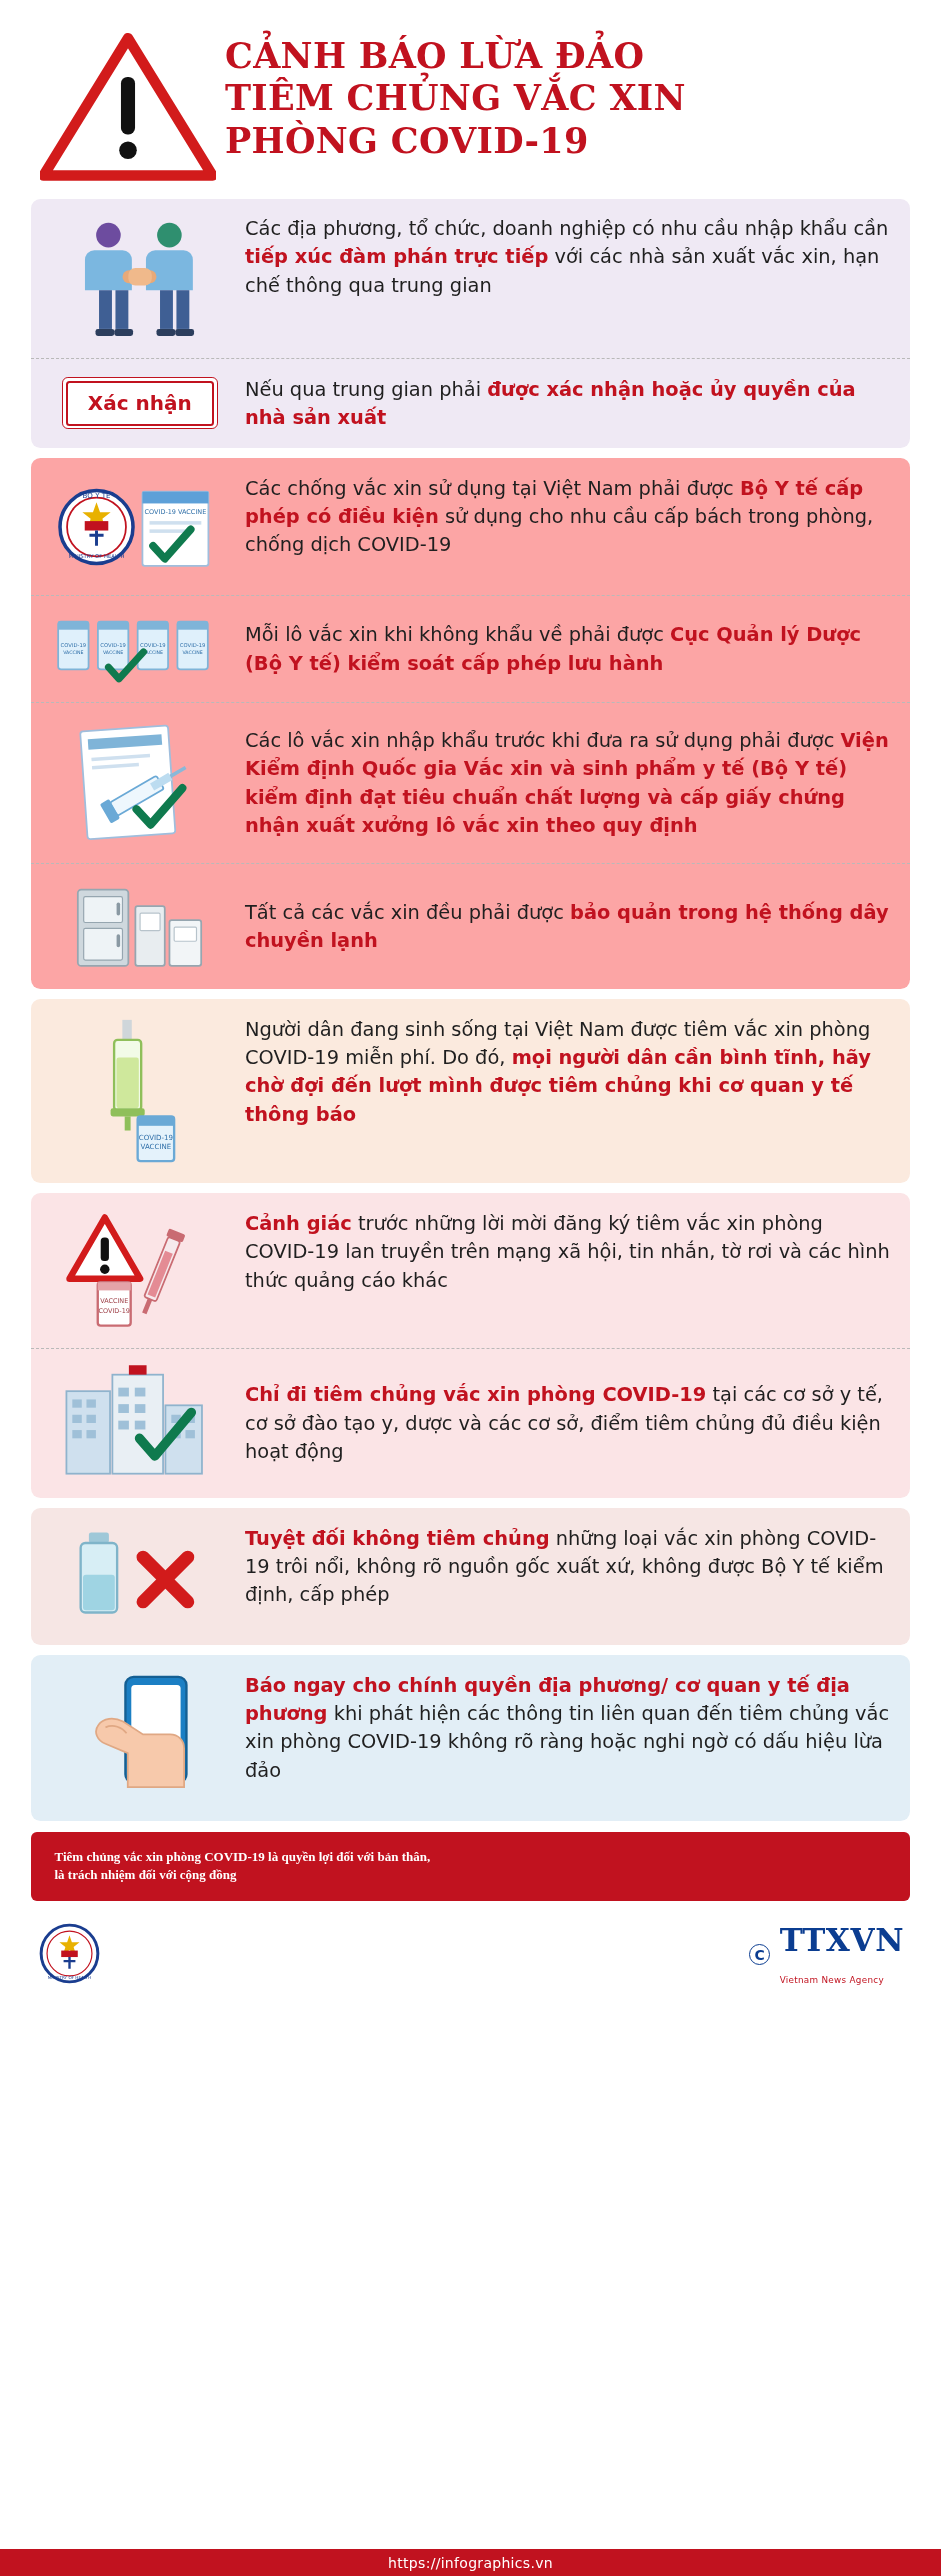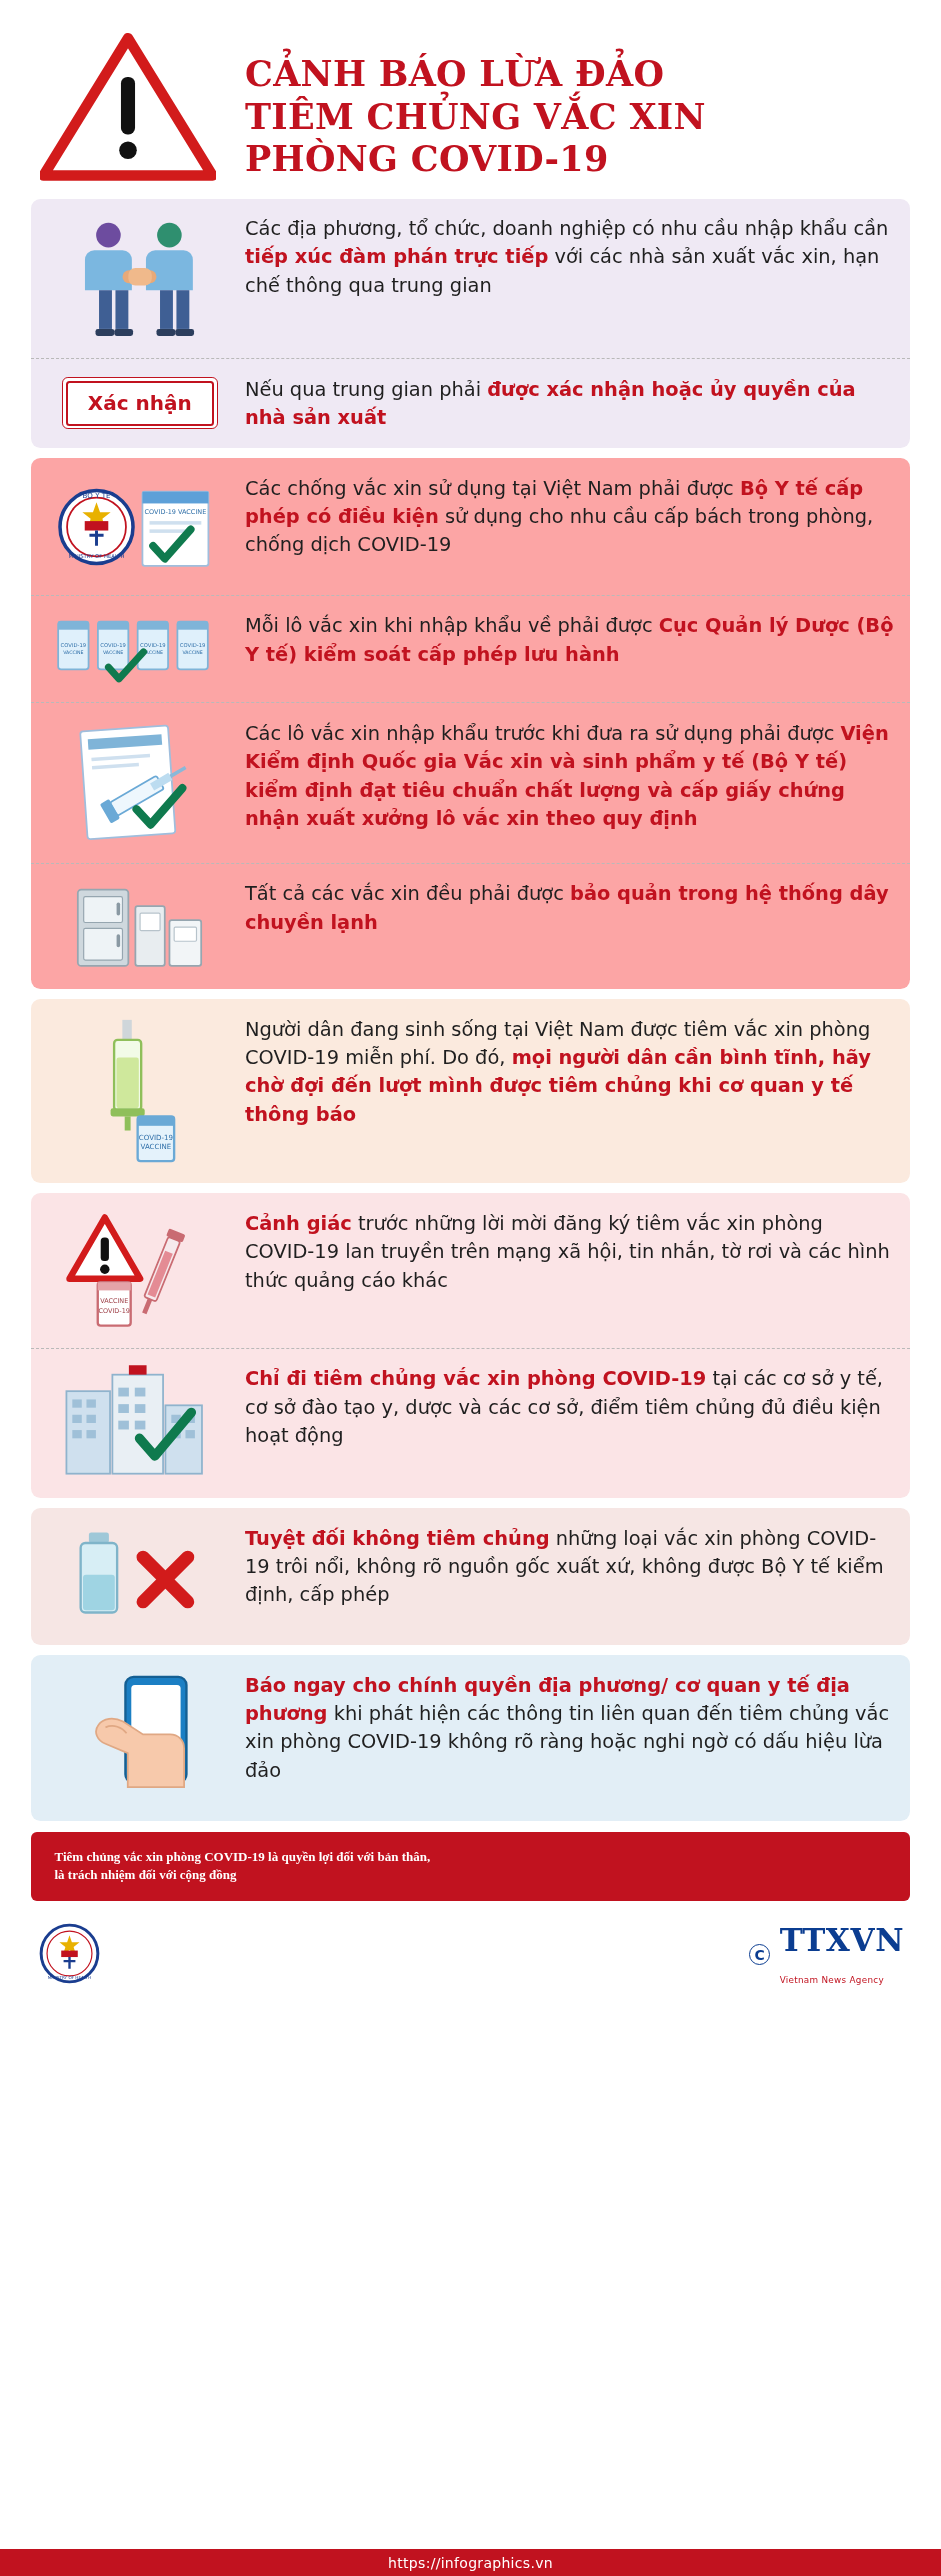--- a/index.html
+++ b/index.html
@@ -15,23 +15,22 @@
     width: 941px;
     height: 2576px;
     position: relative;
     background: #ffffff;
     padding: 0 31px;
   }
 
   
   .header {
     display: flex;
-    align-items: flex-end;
+    align-items: flex-start;
     padding: 31px 0 17.6px 0;
-    gap: 20px;
   }
   .warn-tri-wrap {
     width: 194px;
     flex: 0 0 194px;
     display: flex;
     justify-content: center;
     align-items: center;
   }
   .header-title {
     flex: 1;
@@ -57,21 +56,21 @@
   .g-pink   { background: #fbe4e6; }
   .g-rose   { background: #f6e6e4; }
   .g-blue   { background: #e2eef6; }
 
   .row {
     display: flex;
     align-items: flex-start;
     padding: 15.3px 16.5px 15.3px 11.8px;
     gap: 8.2px;
   }
-  .row + .row { border-top: 1.2px dashed #b9b9b9; }
+  .row + .row { border-top: 1.2px dashed #b9b9b9; align-items: center; }
   .row-art {
     width: 194px;
     flex: 0 0 194px;
     display: flex;
     justify-content: center;
     align-items: center;
     align-self: center;
   }
   .row-text {
     flex: 1;
@@ -265,21 +264,21 @@
           <g>
             <rect x="214" y="18" width="52" height="82" rx="5" fill="#dff0fb" stroke="#7fb4d8" stroke-width="3"></rect>
             <rect x="214" y="18" width="52" height="14" fill="#7fb4d8"></rect>
             <text x="240" y="62" text-anchor="middle" font-size="9" fill="#2f6fa8" font-family="DejaVu Sans">COVID-19</text>
             <text x="240" y="74" text-anchor="middle" font-size="8" fill="#2f6fa8" font-family="DejaVu Sans">VACCINE</text>
           </g>
           <path d="M96 96 l18 20 42 -46" fill="none" stroke="#0f7a4e" stroke-width="12" stroke-linecap="round" stroke-linejoin="round"></path>
         </svg>
       </div>
       <div class="row-text">
-        <span>Mỗi lô vắc xin khi nhập khẩu về phải được </span><b>Cục Quản lý Dược (Bộ Y tế) kiểm soát cấp phép lưu hành</b>
+        <span>Mỗi lô vắc xin khi không khẩu về phải được </span><b>Cục Quản lý Dược (Bộ Y tế) kiểm soát cấp phép lưu hành</b>
       </div>
     </div>
 
     <div class="row">
       <div class="row-art">
         <svg width="147" height="129" viewBox="0 0 250 220" aria-hidden="true">
           <rect x="30" y="16" width="150" height="184" rx="5" fill="#ffffff" stroke="#9fbedd" stroke-width="3" transform="rotate(-4 105 108)"></rect>
           <rect x="42" y="30" width="126" height="18" fill="#7fb4d8" transform="rotate(-4 105 108)"></rect>
           <rect x="46" y="62" width="100" height="6" fill="#cfe0ef" transform="rotate(-4 105 108)"></rect>
           <rect x="46" y="76" width="80" height="6" fill="#cfe0ef" transform="rotate(-4 105 108)"></rect>

